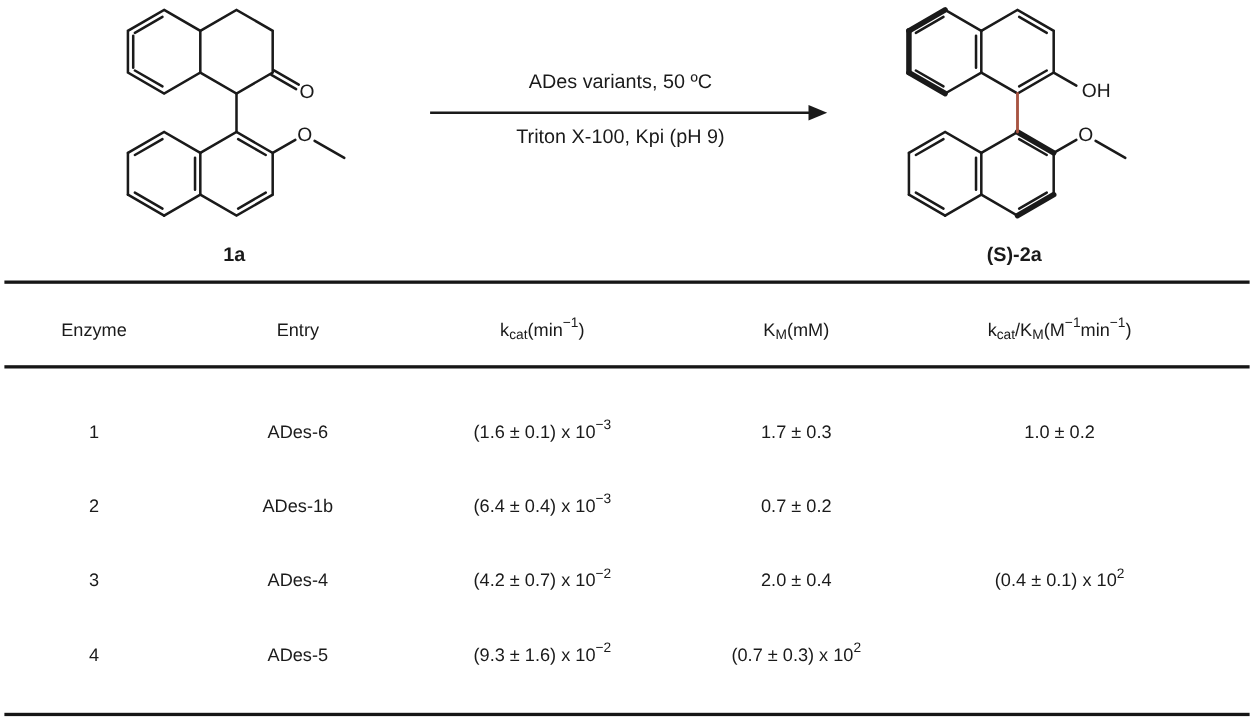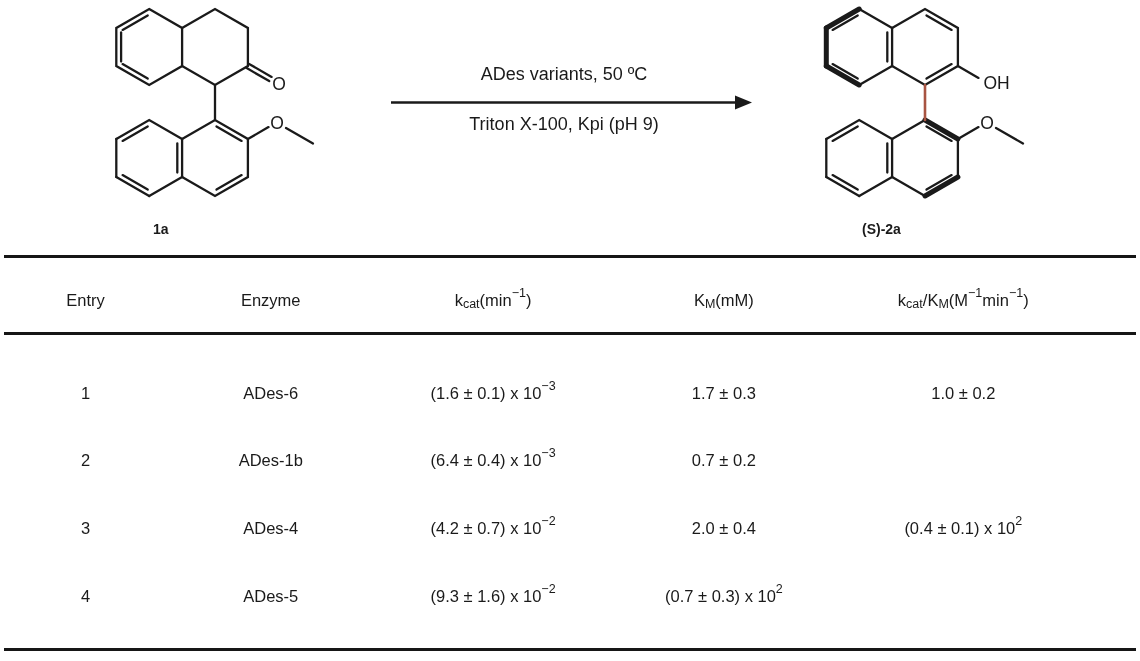--- a/index.html
+++ b/index.html
@@ -1,20 +1,20 @@
 <!DOCTYPE html>
 <html><head>
 <meta charset="utf-8">
 <style>
   html,body{margin:0;padding:0;background:#ffffff;}
   #figure{position:relative;width:1140px;height:661px;background:#fff;overflow:hidden;
           font-family:"Liberation Sans",sans-serif;color:#1a1a1a;}
   svg text{font-family:"Liberation Sans",sans-serif;fill:#1a1a1a;}
   .abs{position:absolute;}
-  .scheme-label{position:absolute;font-size:14px;font-weight:bold;text-align:left;width:120px;}
+  .scheme-label{position:absolute;font-size:18px;font-weight:bold;text-align:center;width:120px;}
   .cond{position:absolute;left:378px;width:372px;text-align:center;font-size:18px;white-space:nowrap;}
   .rule{position:absolute;left:4px;right:4px;height:3px;background:#161616;}
   .trow{position:absolute;left:0;right:0;height:34px;display:grid;
         grid-template-columns:15% 17.5% 21.5% 19% 23%;font-size:16.5px;}
   .tcell{display:flex;align-items:center;justify-content:center;white-space:nowrap;}
   sub,sup{font-size:12.5px;line-height:0;position:relative;vertical-align:baseline;}
   sub{bottom:-4px;}
   sup{top:-7px;}
 </style>
 </head>
@@ -113,22 +113,22 @@
 
   <div class="cond" style="top:64px;">ADes variants, 50 ºC</div>
   <div class="cond" style="top:114px;">Triton X-100, Kpi (pH 9)</div>
 
   <div class="scheme-label" style="left:153px;top:221px;">1a</div>
   <div class="scheme-label" style="left:862px;top:221px;">(S)-2a</div>
 
   <div class="rule" style="top:255px;"></div>
 
   <div class="trow" style="top:283px;">
+    <div class="tcell">Enzyme</div>
     <div class="tcell">Entry</div>
-    <div class="tcell">Enzyme</div>
     <div class="tcell">k<sub>cat</sub> (min<sup>−1</sup>)</div>
     <div class="tcell">K<sub>M</sub> (mM)</div>
     <div class="tcell">k<sub>cat</sub>/K<sub>M</sub> (M<sup>−1</sup>min<sup>−1</sup>)</div>
   </div>
 
   <div class="rule" style="top:332px;"></div>
 
   <div class="trow" style="top:376px;">
     <div class="tcell">1</div>
     <div class="tcell">ADes-6</div>

